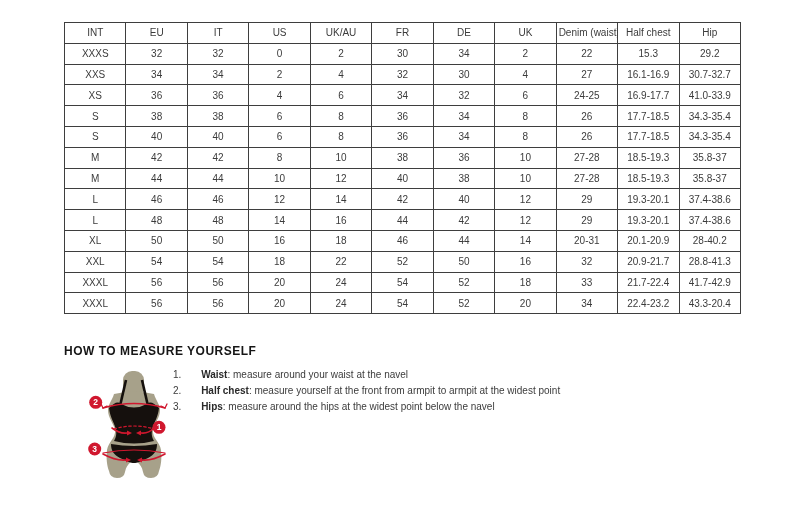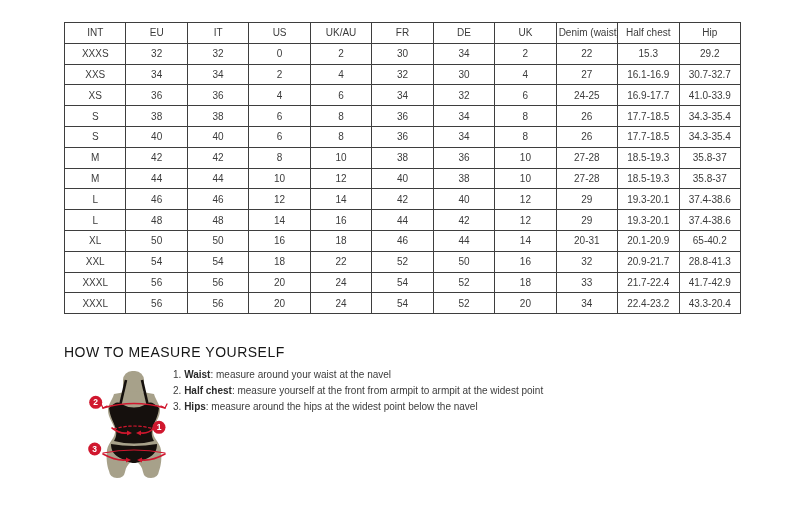--- a/index.html
+++ b/index.html
@@ -33,38 +33,38 @@
     color: #3b3b3b;
     white-space: nowrap;
     overflow: hidden;
   }
 
   
   .measure-title {
     position: absolute;
     left: 64px;
     top: 344px;
-    font-size: 14px;
-    font-weight: 400;
+    font-size: 12px;
+    font-weight: 700;
     letter-spacing: 0.5px;
     color: #161616;
   }
   .measure-steps {
     position: absolute;
     left: 173px;
     top: 367px;
     list-style: none;
     font-size: 10px;
     color: #3c3c3c;
   }
   .measure-steps li {
     line-height: 16px;
     white-space: nowrap;
   }
-  .measure-steps b { color: #2a2a2a; }
+  .measure-steps b { color: #2a2a2a; margin-left: 17px; }
 
   .measure-diagram {
     position: absolute;
     left: 78px;
     top: 368px;
     width: 112px;
     height: 135px;
   }
   .measure-diagram svg { display: block; width: 112px; height: 135px; }
 </style>
@@ -211,21 +211,21 @@
           <td>XL</td>
           <td>50</td>
           <td>50</td>
           <td>16</td>
           <td>18</td>
           <td>46</td>
           <td>44</td>
           <td>14</td>
           <td>20-31</td>
           <td>20.1-20.9</td>
-          <td>65-40.2</td>
+          <td>28-40.2</td>
         </tr>
         <tr>
           <td>XXL</td>
           <td>54</td>
           <td>54</td>
           <td>18</td>
           <td>22</td>
           <td>52</td>
           <td>50</td>
           <td>16</td>

